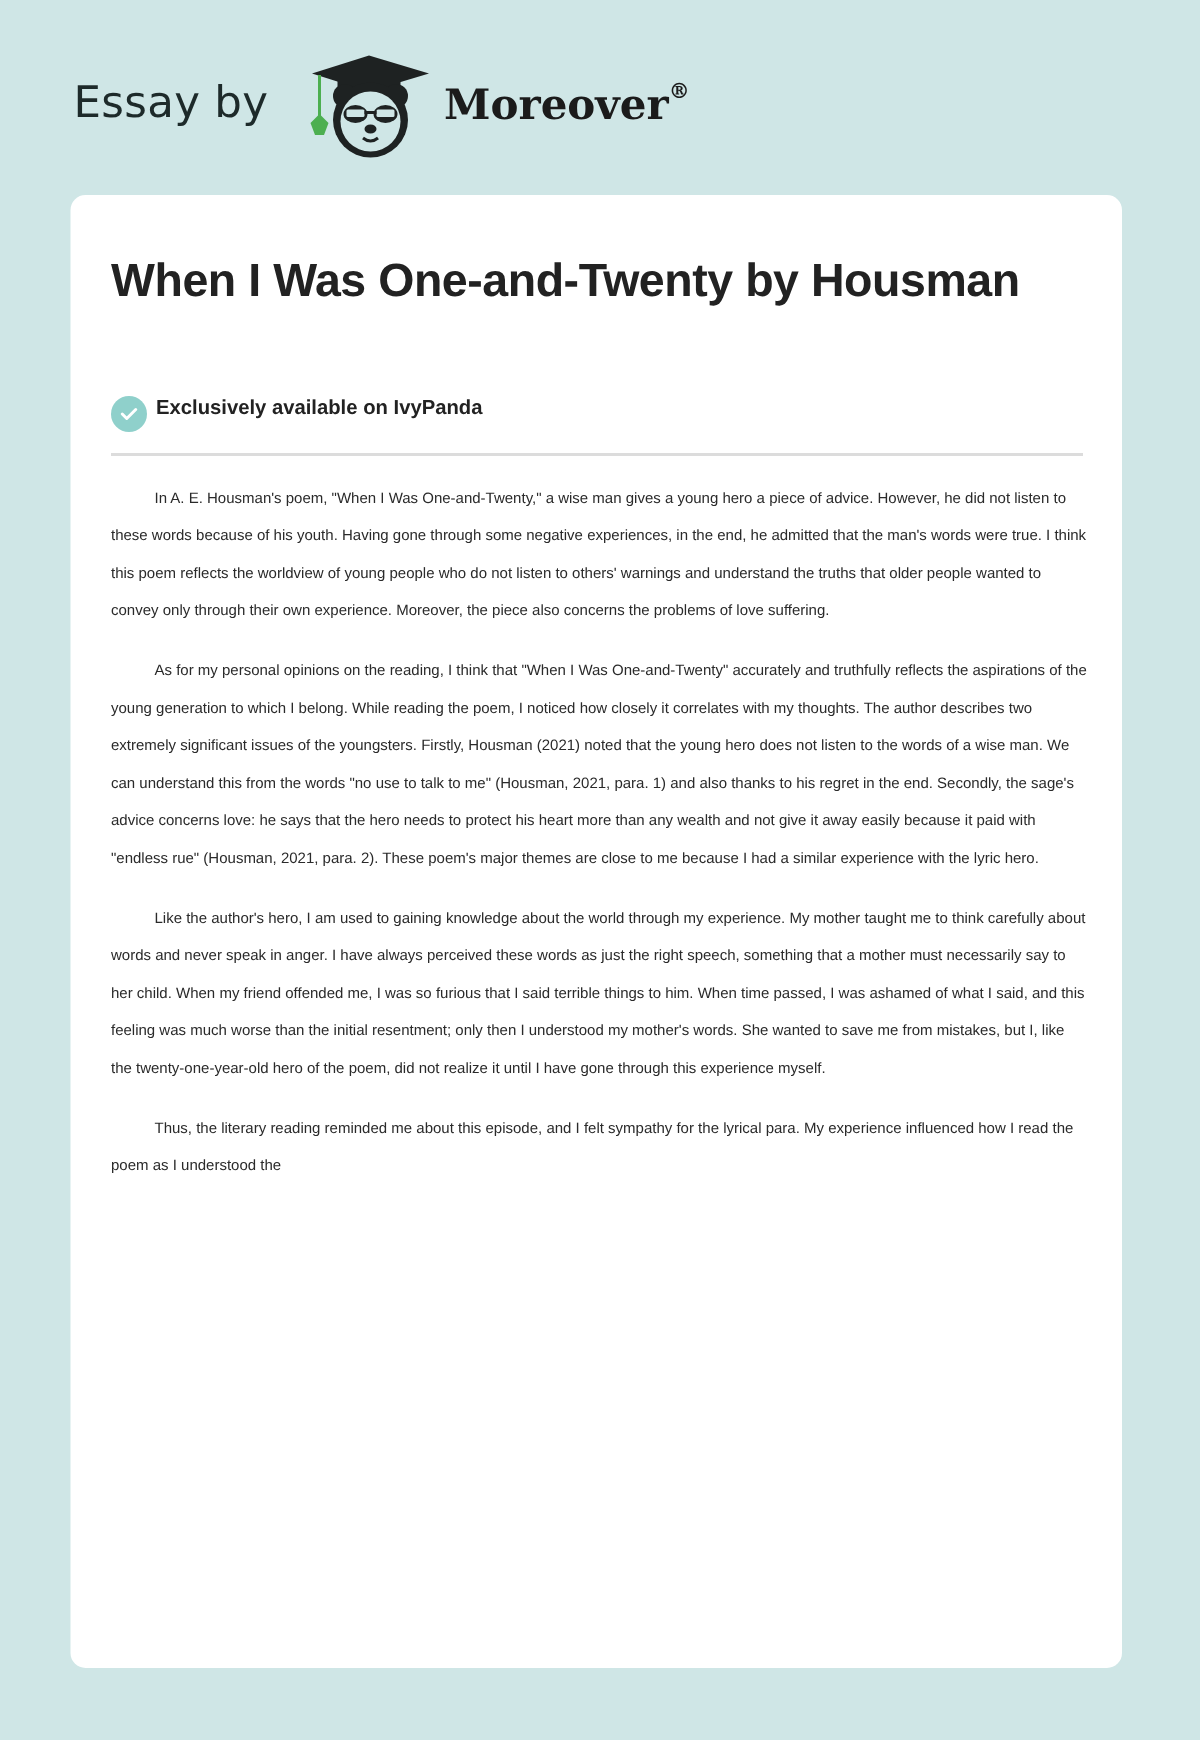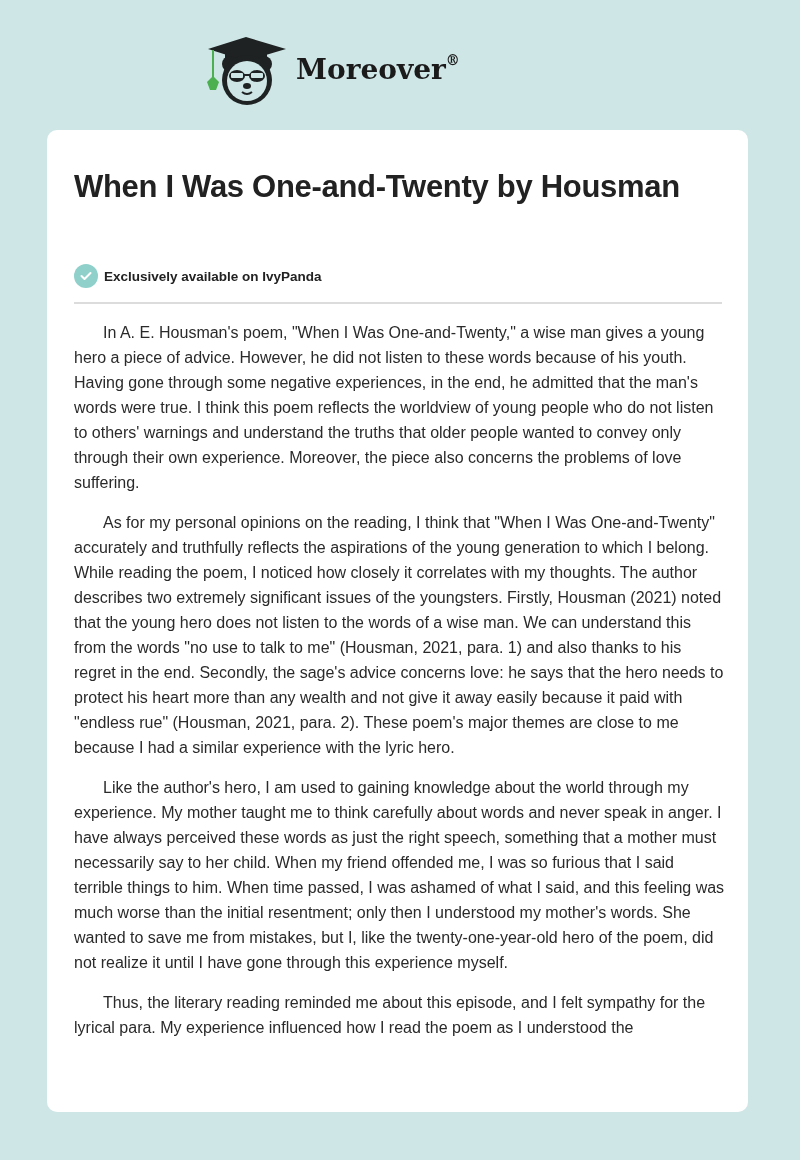--- a/index.html
+++ b/index.html
@@ -57,21 +57,21 @@
     font-size: 31px;
     font-weight: bold;
     line-height: 42px;
     color: #222;
     letter-spacing: -0.3px;
   }
   .badge {
     position: absolute;
     left: 27px; top: 134px;
     height: 24px;
-    display: flex; align-items: center;
+    display: flex; 
   }
   .check {
     width: 24px; height: 24px;
     border-radius: 50%;
     background: #8fd0cb;
     display: flex; align-items: center; justify-content: center;
     margin-right: 6px;
   }
   .badge-text {
     font-size: 13.5px;
@@ -81,33 +81,34 @@
   .divider {
     position: absolute;
     left: 27px; top: 172px;
     width: 648px; height: 2px;
     background: #dcdcdc;
   }
   .body {
     position: absolute;
     left: 27px; top: 190px;
     width: 652px;
-    font-size: 16px;
+    font-size: 10px;
     line-height: 25px;
     color: #2a2a2a;
   }
   .body p {
     text-indent: 29px;
     margin-bottom: 15px;
   }
 </style>
 </head>
 <body>
 
 <div class="header">
+  <div class="essay-by">Essay by</div>
   <div class="logo-icon">
     <svg width="92" height="76" viewBox="0 0 92 76">
 
       <polygon points="8,15 46,3 86,15 46,27" fill="#1e2222"></polygon>
       <rect x="25" y="16" width="42" height="10" fill="#1e2222"></rect>
 
       <line x1="13" y1="16" x2="13" y2="46" stroke="#4caf50" stroke-width="2"></line>
       <path d="M7,48 L13,42 L19,48 L16,56 L10,56 Z" fill="#4caf50"></path>
 
       <circle cx="30" cy="30" r="8" fill="#1e2222"></circle>

